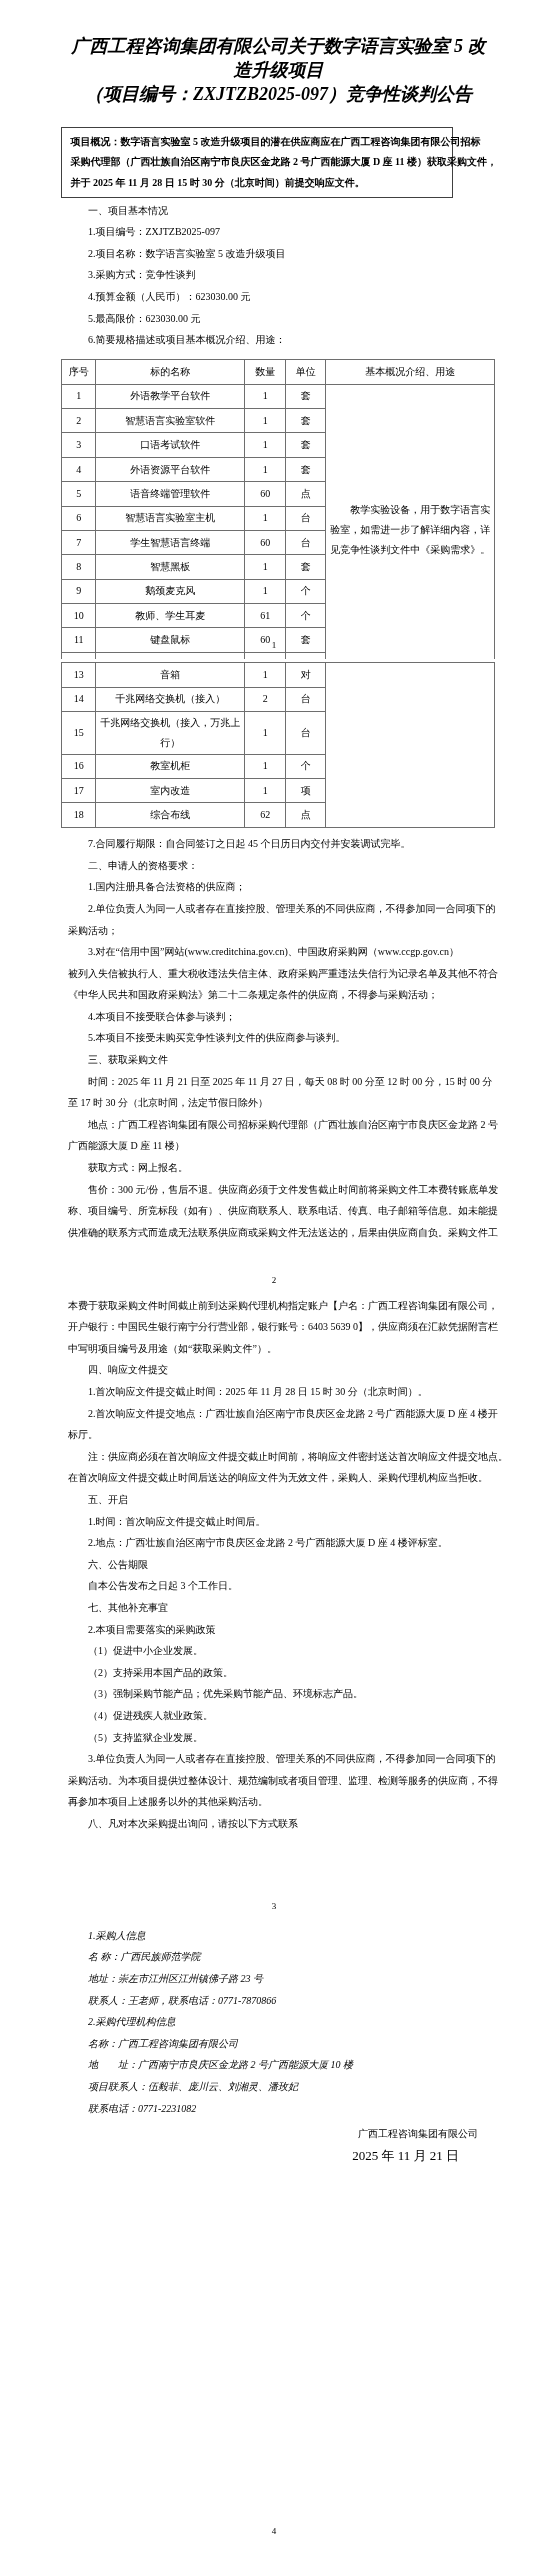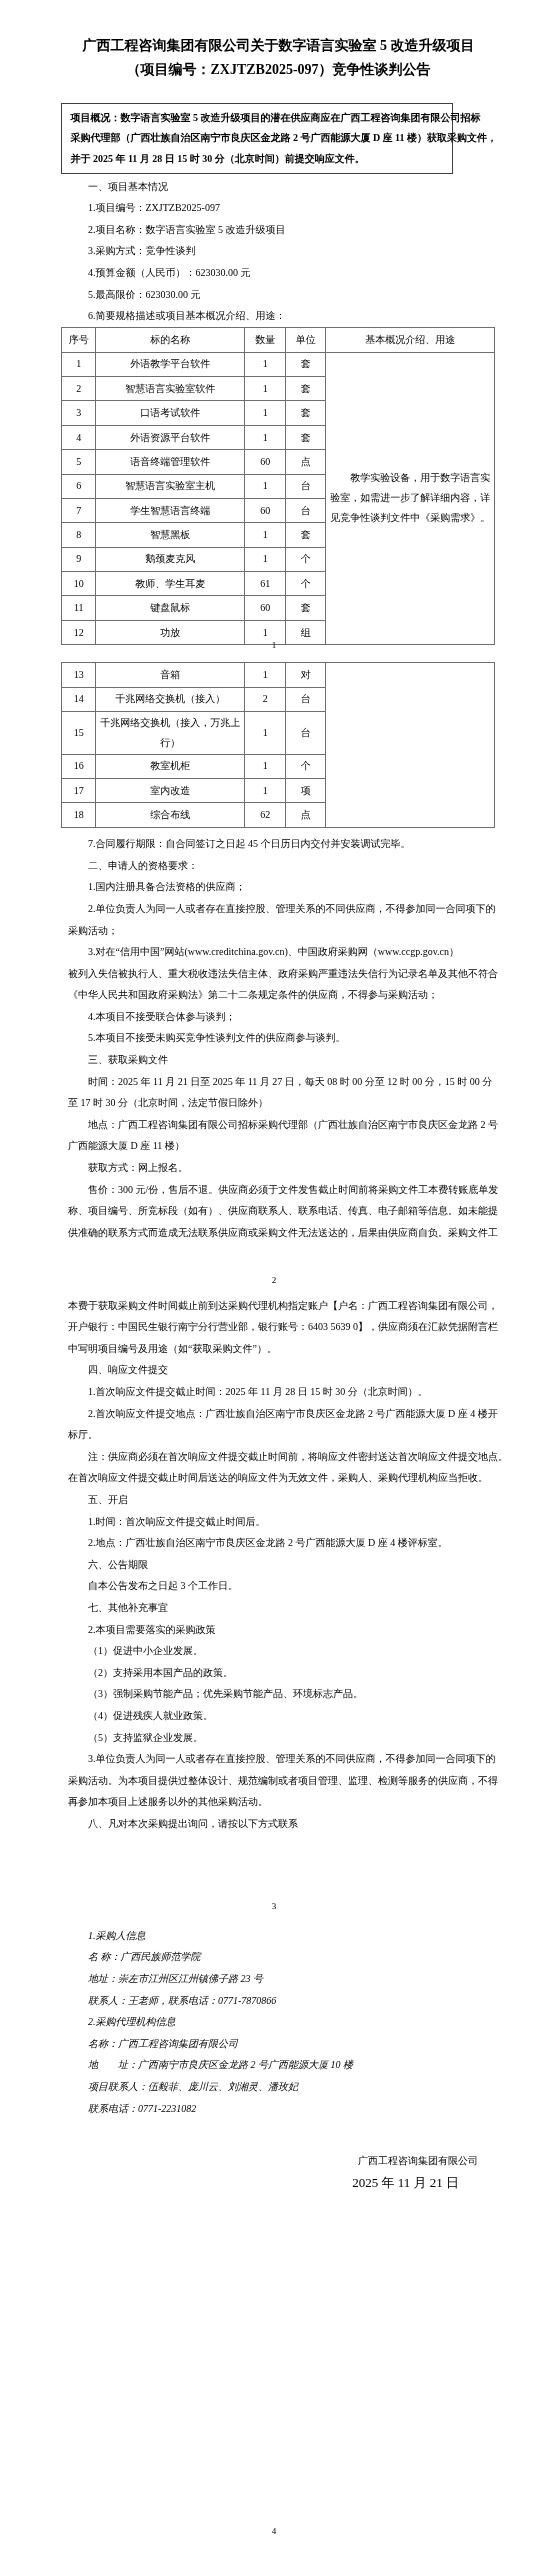--- a/index.html
+++ b/index.html
@@ -1,46 +1,46 @@
 <!DOCTYPE html>
 <html style="font-size:11px"><head>
 <meta charset="utf-8">
 <style>
   html,body{margin:0;padding:0;background:#ffffff;}
   body{width:548px;height:2576px;font-family:"Liberation Serif","DejaVu Serif",serif;color:#000;}
   .page{position:relative;width:548px;overflow:hidden;}
   .pg1{height:659px}.pg2{height:633px}.pg3{height:626px}.pg4{height:659px}
   .content{margin-left:68px;margin-right:59px;}
   .doc-title{margin-top:34px;text-align:center;font-size:14.4px;font-weight:bold;}
-  .doc-title .line{line-height:24px;font-size:14px;white-space:normal;}
+  .doc-title .line{line-height:24px;font-size:18px;white-space:normal;font-style:italic;}
   .overview-box{box-sizing:border-box;width:392px;margin-left:-6.8px;margin-top:20.5px;
     border:1.4px solid #404040;padding:4.1px 8.2px;font-weight:bold;}
   .overview-box .line{line-height:20.5px;}
   .line{font-size:10px;line-height:21.6px;white-space:nowrap;}
   .para .line:first-child{padding-left:2em;}
   .para.noind .line:first-child{padding-left:0;}
   .paras{margin-top:1.4px;}
   .pg2 .paras{margin-top:5.5px;}
   .pg3 .paras{margin-top:2.7px;}
   .pg4 .paras{margin-top:6.8px;font-style:italic;}
   table.items{border-collapse:collapse;table-layout:fixed;width:433px;margin-left:-6.8px;
     font-size:10px;}
   table.items td,table.items th{border:0.7px solid #6e6e6e;font-weight:normal;
     text-align:center;vertical-align:middle;padding:0.7px 1.4px;overflow:hidden;}
   table.items th{height:22.6px;}
   table.items td{height:22px;line-height:20px;}
   td.note-cell{text-align:left;padding:2.7px 5.5px;line-height:27px;text-indent:2em;
     white-space:normal;}
   td.name-cell{white-space:normal;}
-  .t1{margin-top:0;}
+  .t1{margin-top:8px;}
   .t2{margin-top:3.4px;}
   .pagenum{position:absolute;left:0;width:100%;text-align:center;font-size:9px;
     line-height:13.7px;}
   .pn1{top:639px}.pn2{top:615px}.pn3{top:608px}.pn4{top:607px}
-  .signature{margin-top:31px;text-align:right;}
+  .signature{margin-top:4px;text-align:right;}
   .signature .sig-company{line-height:22px;font-size:10px;padding-right:11px;}
   .signature .sig-date{line-height:22px;font-size:13px;padding-right:30px;}
 </style>
 </head>
 <body>
 
 <div class="page pg1">
   <div class="content">
     <div class="doc-title">
         <div class="line">广西工程咨询集团有限公司关于数字语言实验室 5 改造升级项目</div>

